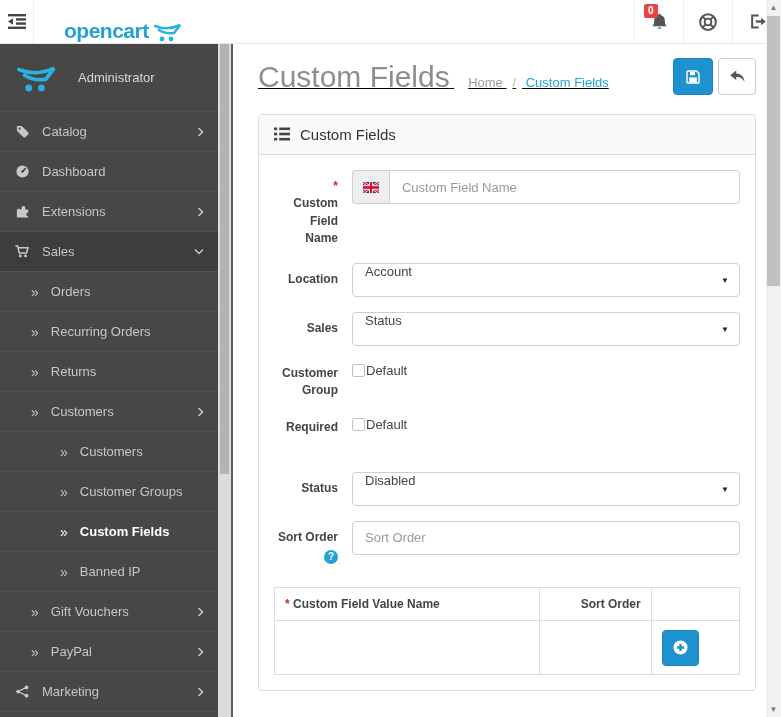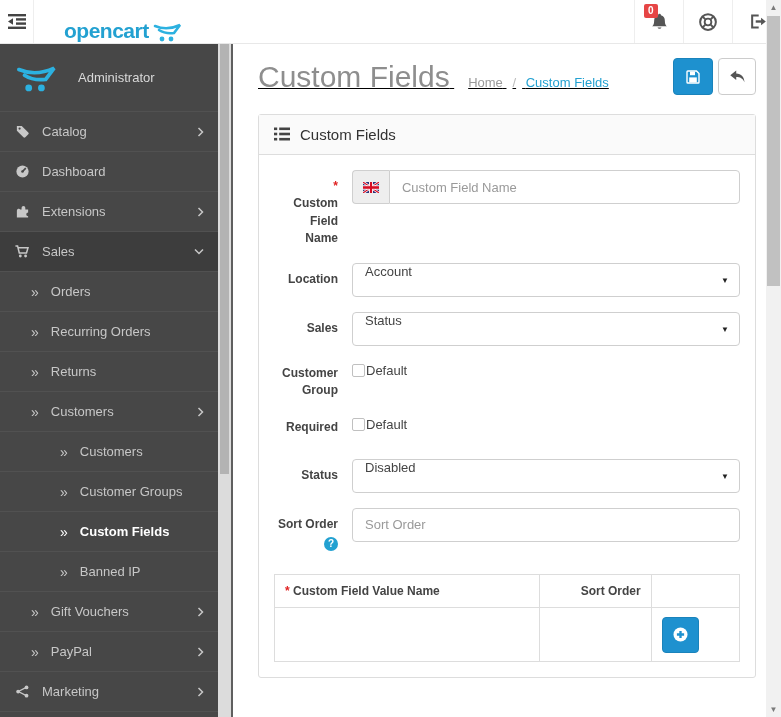--- a/index.html
+++ b/index.html
@@ -396,21 +396,21 @@
         <div class="form-group" style="margin-bottom:16px">
           <div class="form-label" style="padding-top:4px">Customer Group</div>
           <div class="form-control-col">
             <label class="check-row" style="padding-top:2px">
               <input type="checkbox" class="checkbox" style="">
               <span>Default</span>
             </label>
           </div>
         </div>
 
-        <div class="form-group" style="margin-bottom:22px">
+        <div class="form-group" style="margin-bottom:35px">
           <div class="form-label" style="padding-top:4px">Required</div>
           <div class="form-control-col">
             <label class="check-row" style="padding-top:2px">
               <input type="checkbox" class="checkbox" style="">
               <span>Default</span>
             </label>
           </div>
         </div>
 
         <div class="form-group">

